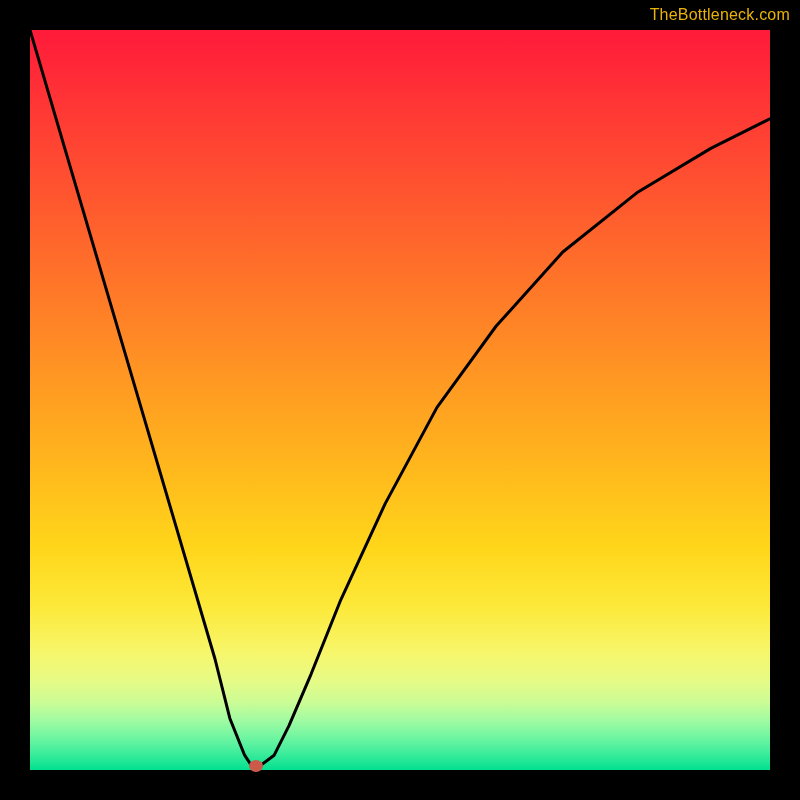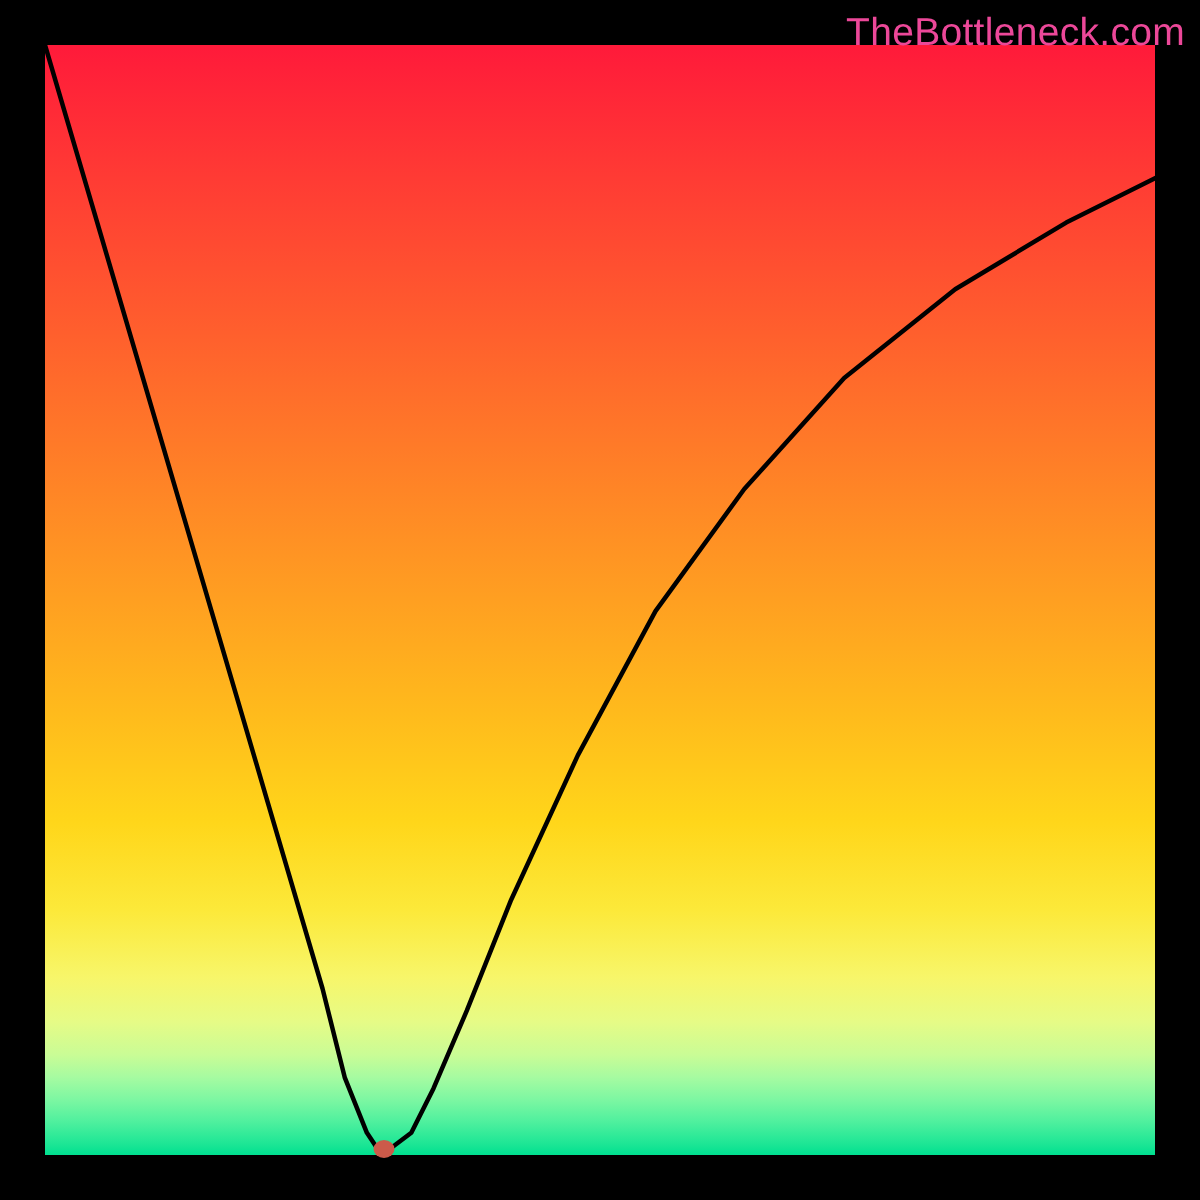--- a/index.html
+++ b/index.html
@@ -41,22 +41,22 @@
       #7df7a2 95%,
       #4ff09e 97%,
       #1de695 99%,
       #00e090 100%
     );
   }
   .watermark {
     position: absolute;
     top: 6px;
     right: 10px;
-    color: #ec4899;
-    font-size: 26px;
+    color: #eab308;
+    font-size: 16px;
     font-weight: 500;
     letter-spacing: 0.2px;
     user-select: none;
   }
   svg.curve {
     position: absolute;
     left: 0;
     top: 0;
     width: 740px;
     height: 740px;

